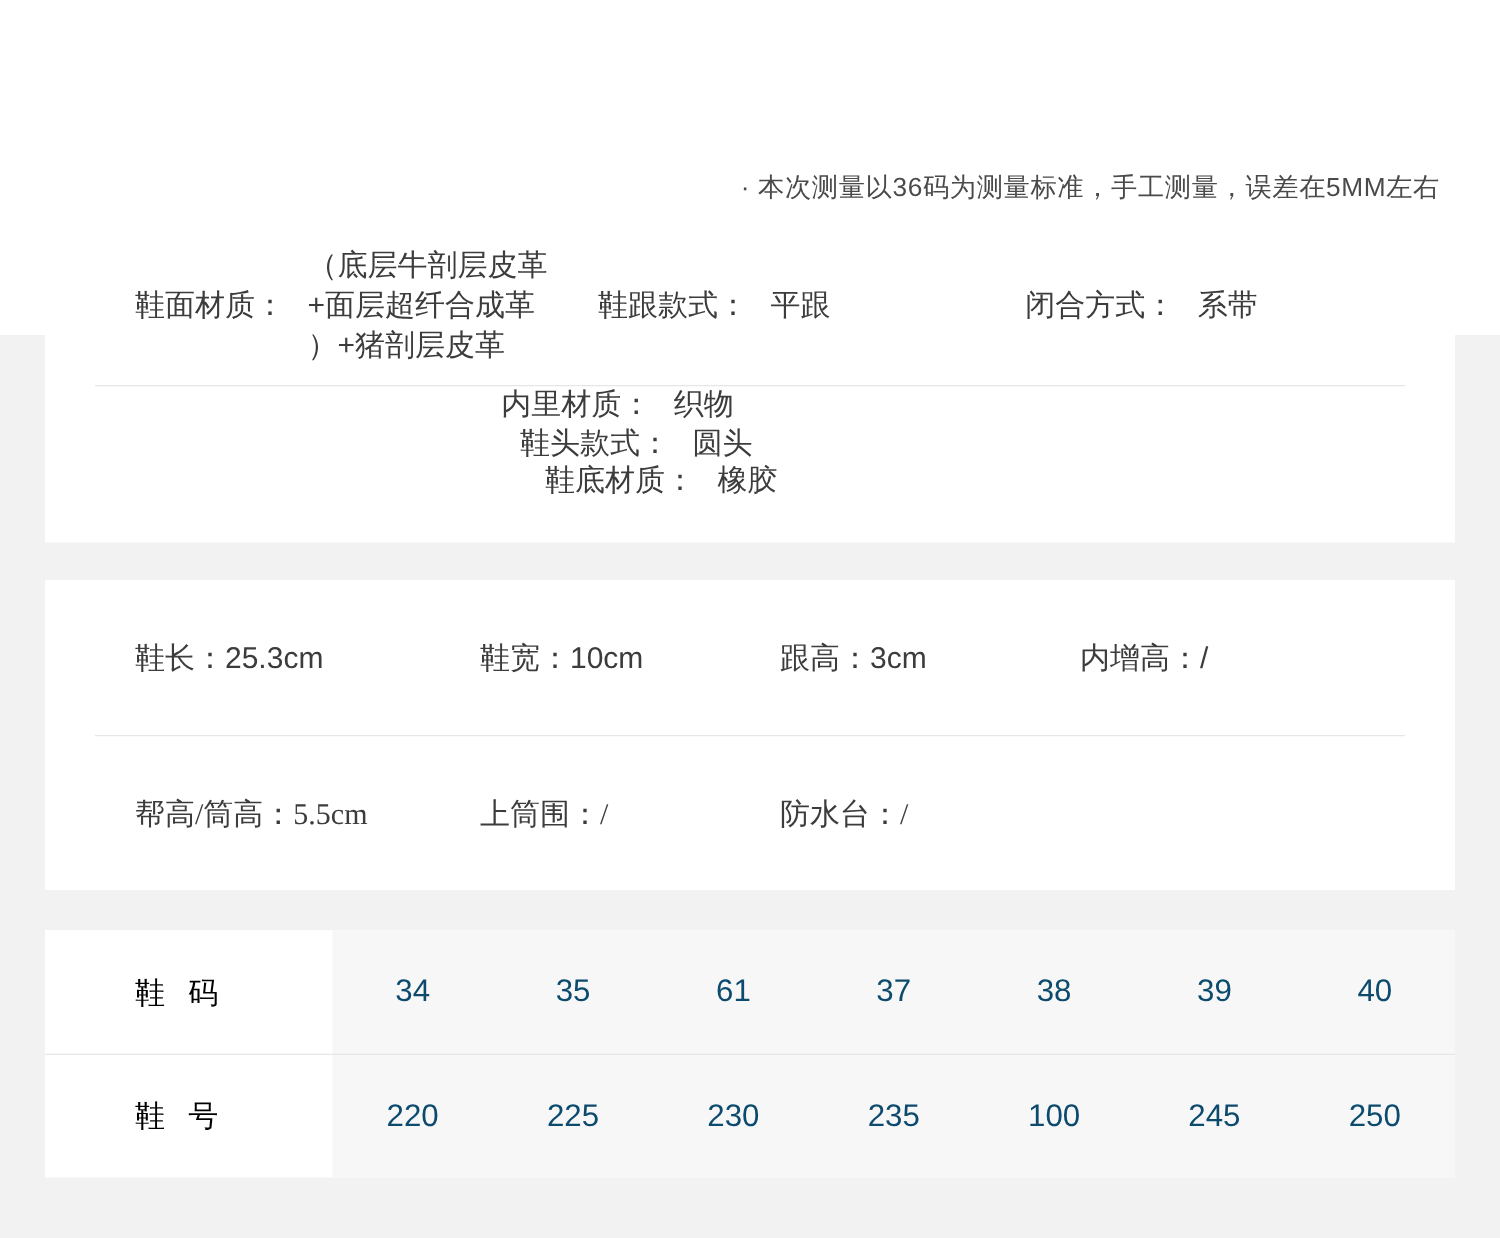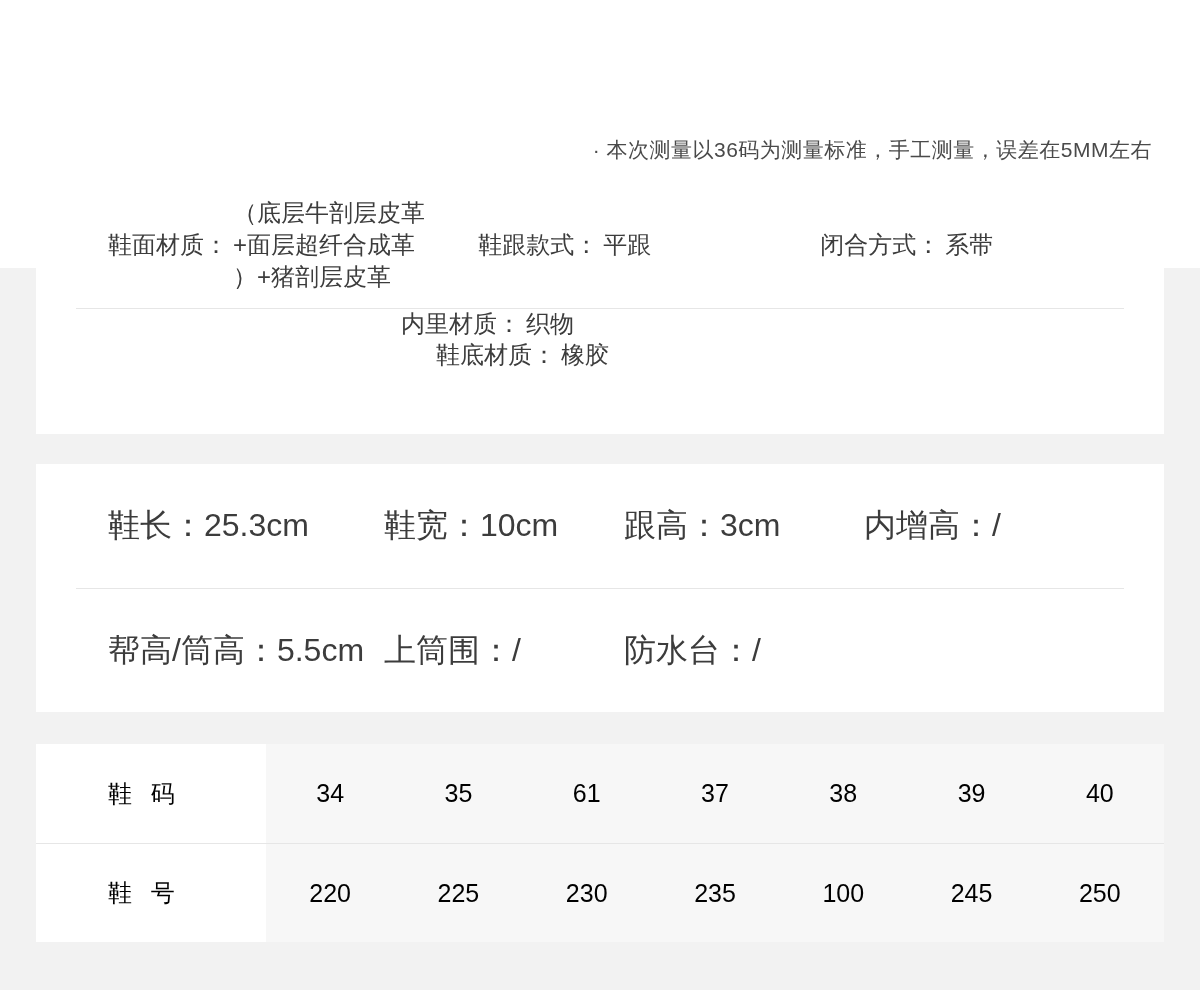--- a/index.html
+++ b/index.html
@@ -68,21 +68,21 @@
     display: flex;
     align-items: center;
     font-size: 24px;
     color: #3c3c3c;
     line-height: 1.28;
   }
   .attr-label {
     white-space: nowrap;
   }
   .attr-value {
-    margin-left: 5px;
+    margin-left: 18px;
   }
   .attr-value.multiline {
     max-width: 230px;
     white-space: pre-line;
     line-height: 1.32;
   }
   .c1 { width: 390px; }
   .c2 { width: 360px; text-align: center; }
   .c3 { width: 320px; }
 
@@ -99,23 +99,24 @@
   #m-row-1 {
     height: 124px;
     padding-left: 72px;
   }
   #m-row-2 {
     height: 124px;
     border-top: 1px solid #e6e6e6;
     margin: 0 40px;
     width: 1048px;
     padding-left: 32px;
+    font-family: Liberation Serif, serif;
   }
   .m-cell {
-    font-size: 32px;
+    font-size: 24px;
     color: #3c3c3c;
     white-space: nowrap;
   }
   .m1 { width: 276px; }
   .m2 { width: 240px; }
   .m3 { width: 240px; }
   .m4 { width: 240px; }
 
   
   #panel-size {
@@ -159,21 +160,21 @@
     flex: 1;
     height: 99px;
   }
   .size-cell {
     flex: 1;
     height: 99px;
     display: flex;
     align-items: center;
     justify-content: center;
     font-size: 25px;
-    color: #000000;
+    color: #0c4a6e;
     box-sizing: border-box;
   }
   .size-row.first .size-cell,
   .size-row.first .size-label-txt {
     border-top: none;
   }
 </style>
 </head>
 <body>
 
@@ -195,20 +196,24 @@
     </div>
     <div class="attr-cell c3">
       <span class="attr-label">闭合方式：</span>
       <span class="attr-value">系带</span>
     </div>
   </div>
   <div class="attr-row" id="attr-row-2">
     <div class="attr-cell c1">
       <span class="attr-label">内里材质：</span>
       <span class="attr-value">织物</span>
+    </div>
+    <div class="attr-cell c2">
+      <span class="attr-label">鞋头款式：</span>
+      <span class="attr-value">圆头</span>
     </div>
     <div class="attr-cell c3">
       <span class="attr-label">鞋底材质：</span>
       <span class="attr-value">橡胶</span>
     </div>
   </div>
 </div>
 
 <div class="panel" id="panel-measure">
   <div class="m-row" id="m-row-1">

